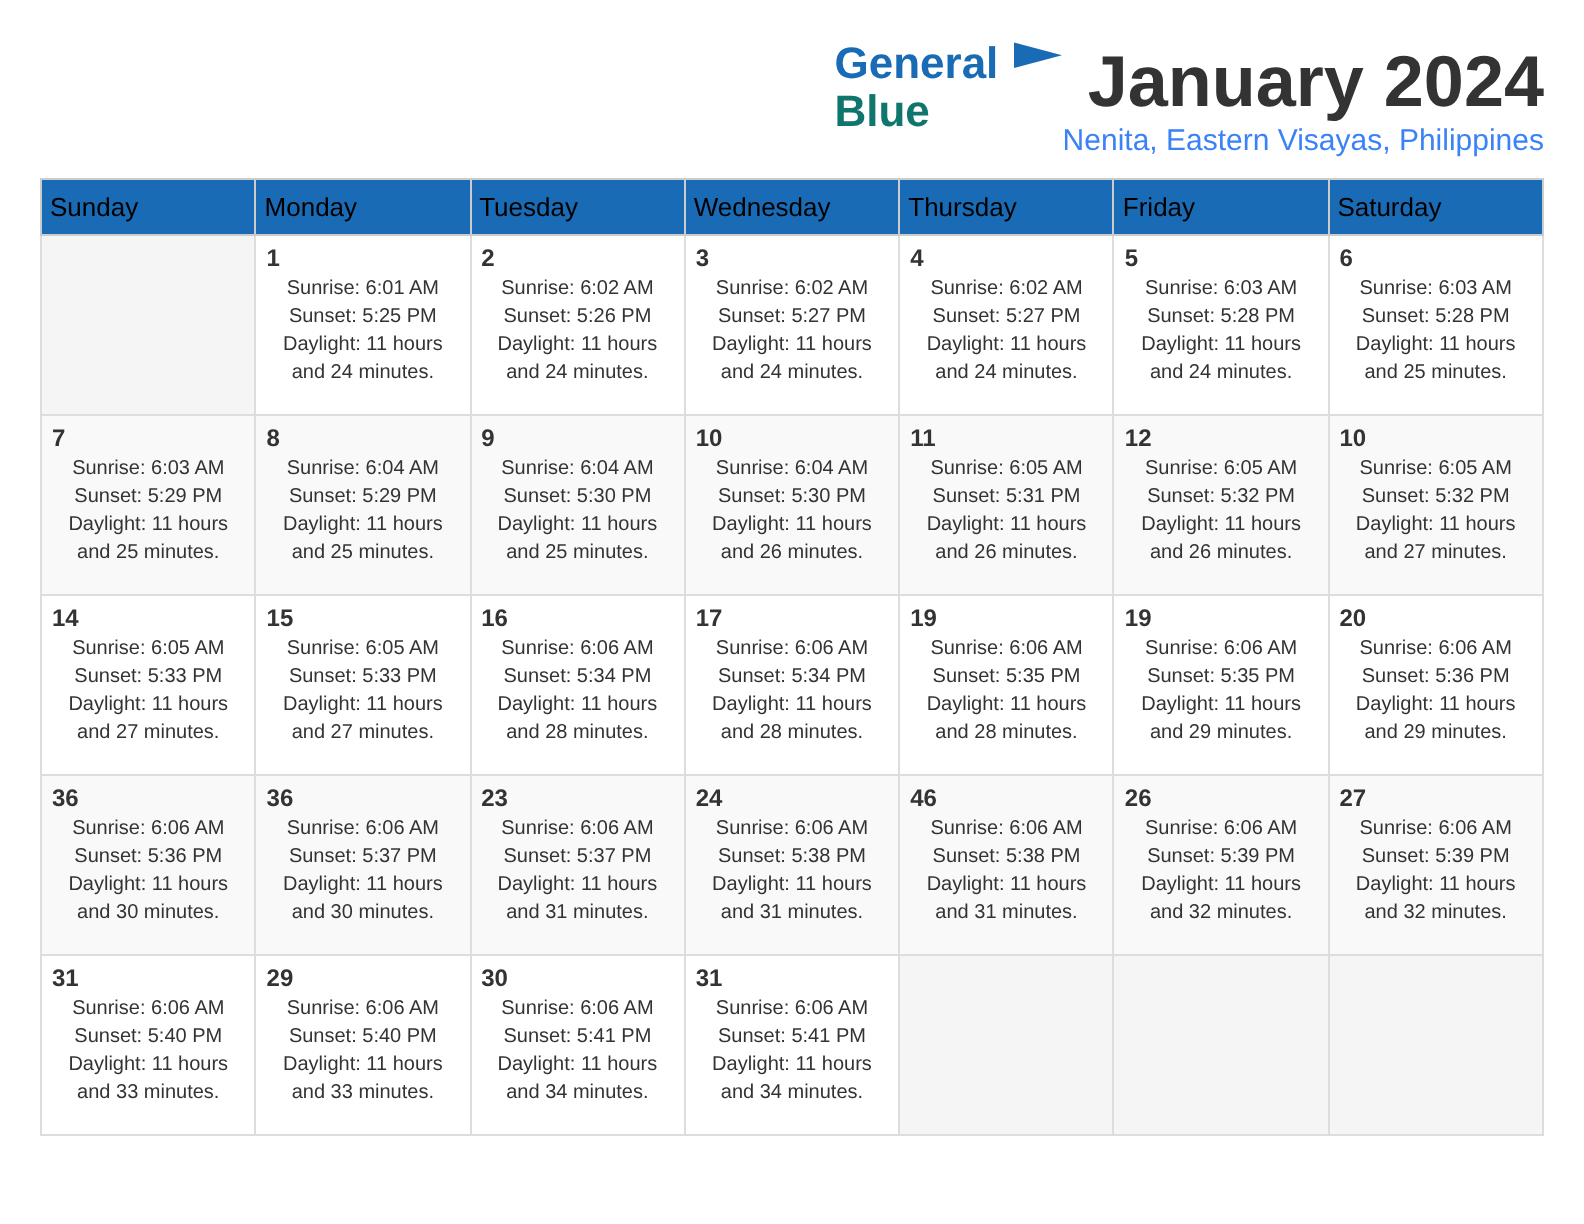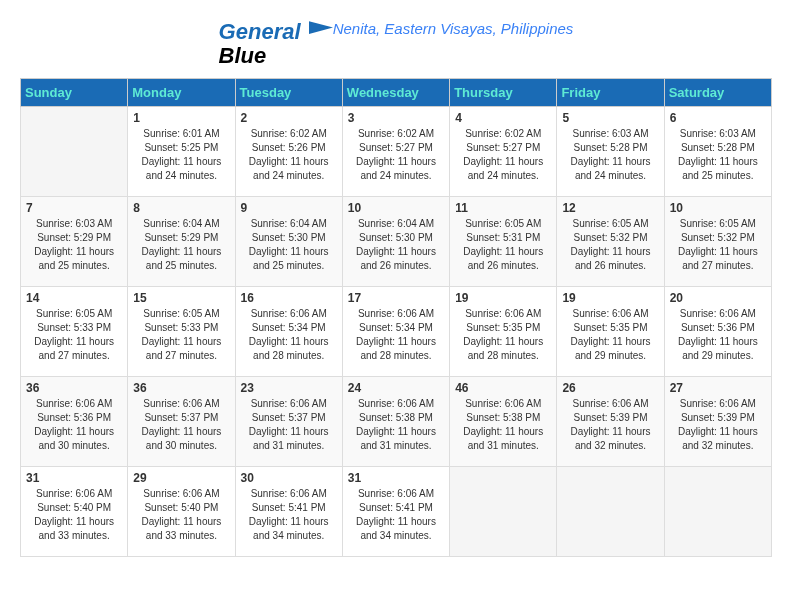--- a/index.html
+++ b/index.html
@@ -5,24 +5,23 @@
     * { box-sizing: border-box; margin: 0; padding: 0; }
     body {
       font-family: Arial, sans-serif;
       background: #fff;
       width: 792px;
       min-height: 612px;
       padding: 20px;
     }
     .header {
       display: flex;
-      justify-content: center;
+      justify-content: flex-end;
       align-items: flex-start;
       margin-bottom: 10px;
-      font-style: italic;
     }
     .logo {
       display: flex;
       align-items: center;
     }
     .logo-text {
       font-size: 22px;
       font-weight: bold;
       color: #333;
       line-height: 1.1;
@@ -47,23 +46,23 @@
       font-size: 15px;
       color: #3b82f6;
     }
     table {
       width: 100%;
       border-collapse: collapse;
       table-layout: fixed;
     }
     thead tr th {
       background: #1a6bb5;
-      color: #5eead4;
+      color: #000000;
       font-size: 13px;
-      font-weight: bold;
+      font-weight: normal;
       padding: 6px 4px;
       text-align: left;
       border: 1px solid #ccc;
     }
     tbody tr td {
       border: 1px solid #ddd;
       vertical-align: top;
       padding: 4px 5px;
       min-height: 80px;
       height: 90px;
@@ -94,25 +93,26 @@
 
 <div class="header">
   <div class="logo">
     <div>
       <div class="logo-text">
         <span>General</span>
         <svg class="logo-icon" viewBox="0 0 30 22" fill="none">
           <polygon points="0,0 30,8 0,16" fill="#1a6bb5"></polygon>
         </svg>
         <br>
-        <span style="color:#000000;">Blue</span>
+        <span style="color:#0f766e;">Blue</span>
       </div>
     </div>
   </div>
   <div class="title-block">
+    <div class="month-title">January 2024</div>
     <div class="location">Nenita, Eastern Visayas, Philippines</div>
   </div>
 </div>
 
 <table>
   <thead>
     <tr id="weekday-header">
         <th>Sunday</th>
         <th>Monday</th>
         <th>Tuesday</th>

